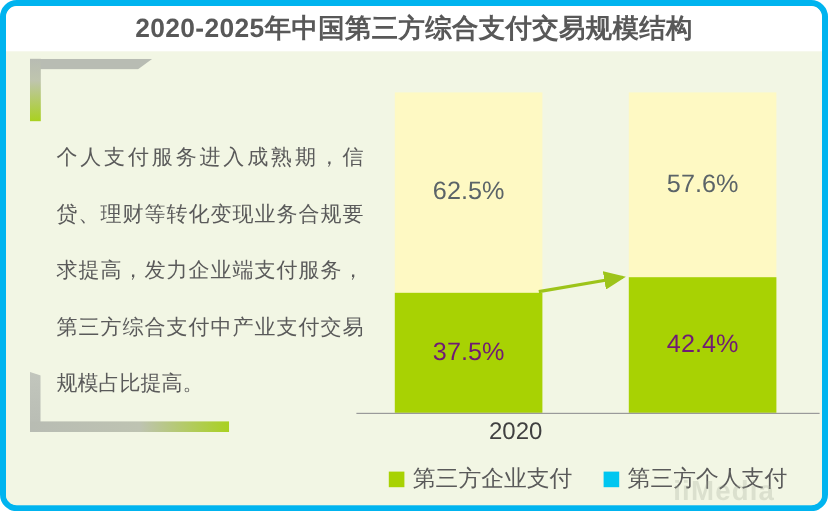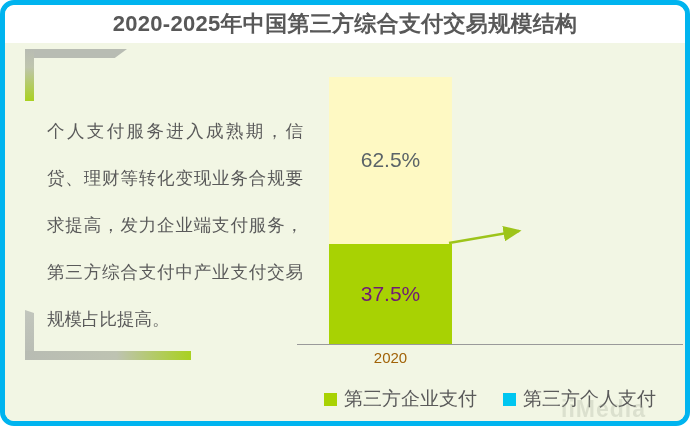--- a/index.html
+++ b/index.html
@@ -134,23 +134,23 @@
     color: #5b6468;
   }
   .seg-personal { background: #fef9c3; }
   .seg-enterprise { background: #a8d203; color: #701a75; }
 
   
   .cat-label {
     position: absolute;
     top: 286px;
     width: 123px;
-    text-align: center;
-    font-size: 15px;
-    color: #a16207;
+    text-align: right;
+    font-size: 20px;
+    color: #404040;
   }
   #cat-2020  { left: 32px; }
   #cat-2025e { left: 227px; }
 
   
   #arrow-svg {
     position: absolute;
     left: 0; top: 0;
     width: 386px;
     height: 282px;
@@ -214,20 +214,24 @@
 
     <div id="narrative">个人支付服务进入成熟期，信贷、理财等转化变现业务合规要求提高，发力企业端支付服务，第三方综合支付中产业支付交易规模占比提高。</div>
 
     <div id="plot">
 
       <div class="bar-col" id="col-2020">
         <div class="seg seg-personal" style="height:62.5%">62.5%</div>
         <div class="seg seg-enterprise" style="height:37.5%">37.5%</div>
       </div>
 
+      <div class="bar-col" id="col-2025e">
+        <div class="seg seg-personal" style="height:57.6%">57.6%</div>
+        <div class="seg seg-enterprise" style="height:42.4%">42.4%</div>
+      </div>
 
       <svg id="arrow-svg" viewBox="0 0 386 282">
         <defs>
           <marker id="arrowhead" markerWidth="7" markerHeight="6" refX="6" refY="3" orient="auto">
             <polygon points="0 0, 7 3, 0 6" fill="#9dc41a"></polygon>
           </marker>
         </defs>
         <line x1="152" y1="180" x2="222" y2="168" stroke="#9dc41a" stroke-width="2.6" marker-end="url(#arrowhead)"></line>
       </svg>
 

